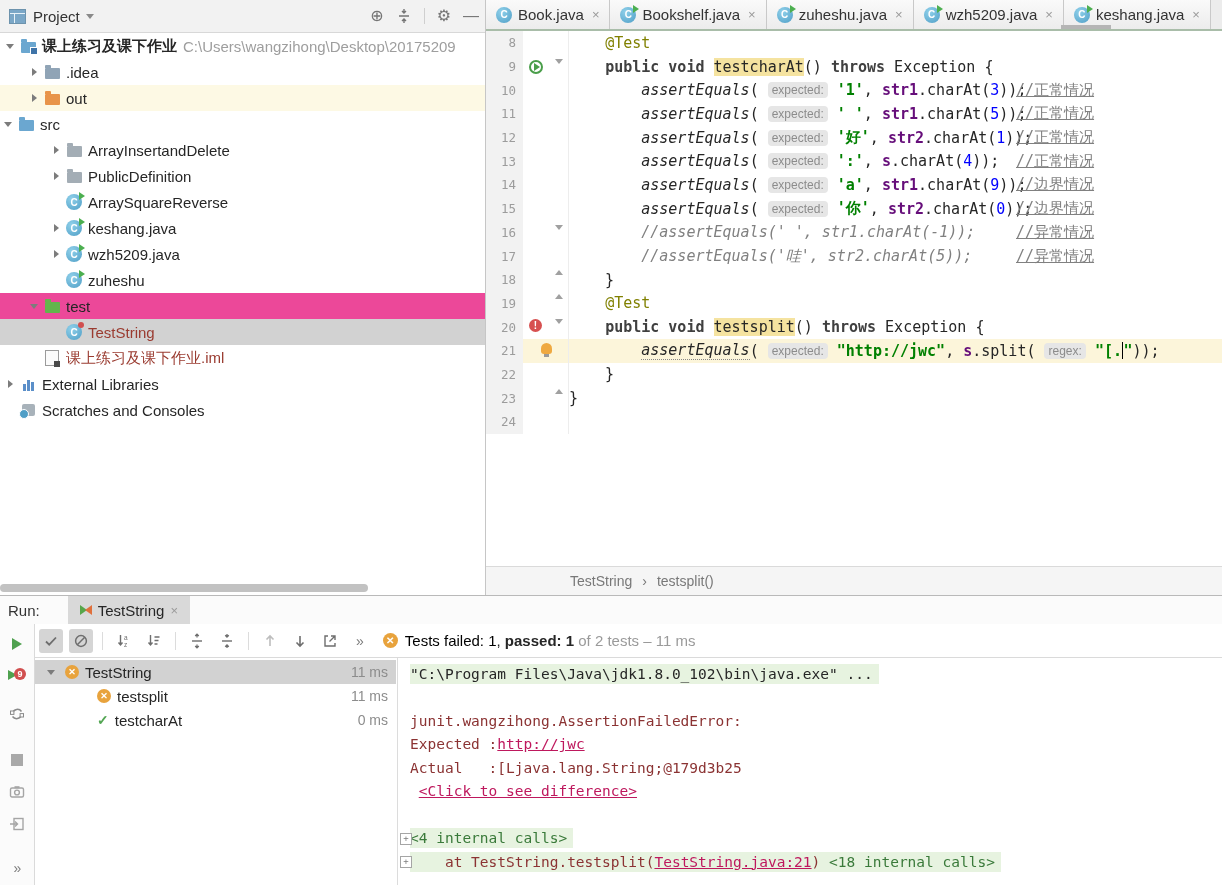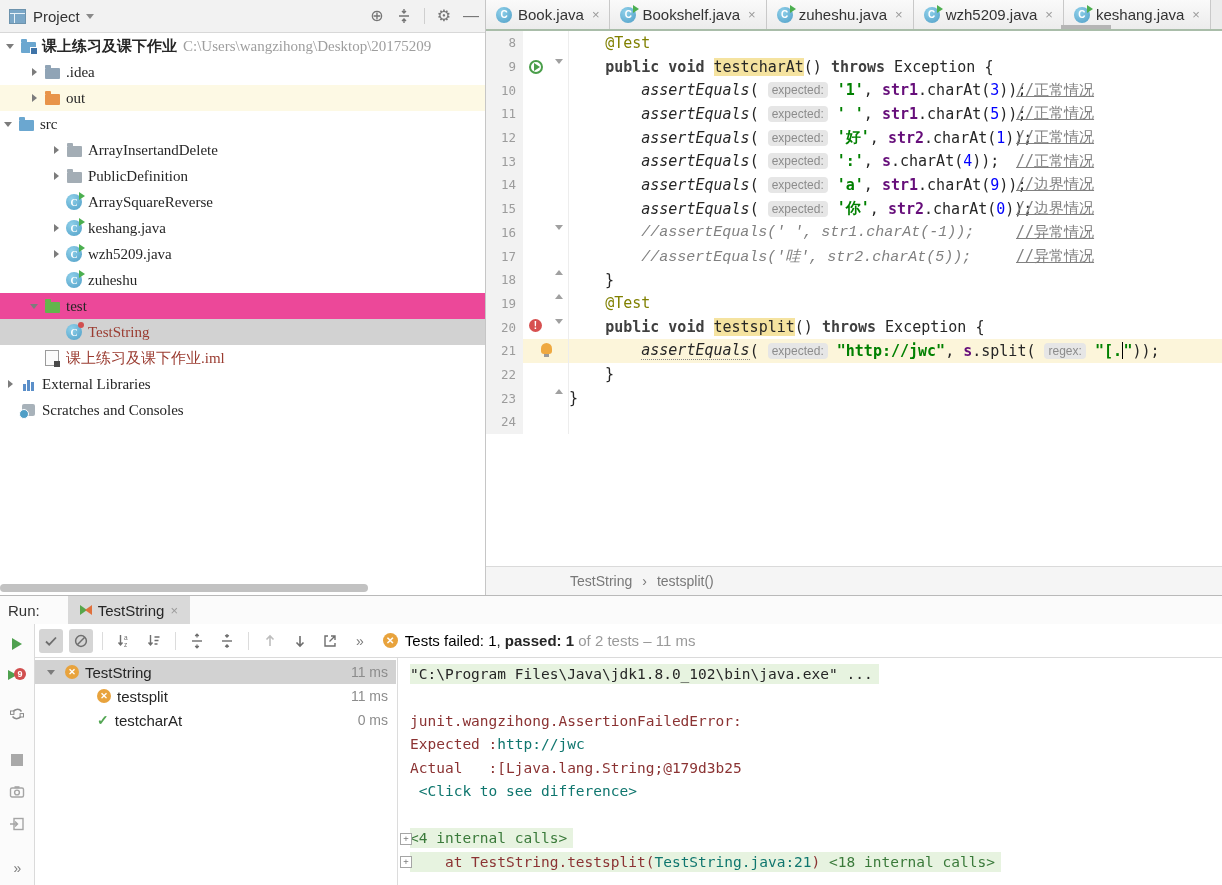--- a/index.html
+++ b/index.html
@@ -9,21 +9,21 @@
   .proj{position:absolute;left:0;top:0;width:485px;height:595px;background:#fff;border-right:1px solid #c6c6c6;overflow:hidden;}
   .proj-header{height:32px;background:#f2f2f2;border-bottom:1px solid #d8d8d8;display:flex;align-items:center;padding:0 6px;}
   .win-icon{width:15px;height:13px;background:#7ba7c7;border:1px solid #6d93ad;margin:0 7px 0 3px;position:relative;}
   .win-icon:before{content:"";position:absolute;left:0;top:3px;right:0;height:1px;background:#e8f2f8;}
   .win-icon:after{content:"";position:absolute;left:4px;top:4px;bottom:0;width:1px;background:#e8f2f8;}
   .proj-title{font-size:15px;color:#333;}
   .dd-caret{width:0;height:0;border-left:4px solid transparent;border-right:4px solid transparent;border-top:5px solid #8a8a8a;margin-left:6px;}
   .hdr-icons{margin-left:auto;display:flex;align-items:center;gap:12px;color:#757575;}
   .hdr-sep{width:1px;height:16px;background:#cfcfcf;}
   .glyph{font-size:16px;line-height:16px;color:#757575;}
-  .tree{position:absolute;top:33px;left:0;right:0;font-family:Liberation Serif, serif;}
+  .tree{position:absolute;top:33px;left:0;right:0;}
   .trow{height:26px;display:flex;align-items:center;white-space:nowrap;cursor:default;}
   .trow.bg-cream{background:#fdf9e4;}
   .trow.bg-green{background:#ec4899;}
   .trow.bg-sel{background:#d2d2d2;}
   .chev{width:16px;display:inline-flex;justify-content:center;flex:none;}
   .chev-r{width:0;height:0;border-top:4px solid transparent;border-bottom:4px solid transparent;border-left:5px solid #7c7c7c;}
   .chev-d{width:0;height:0;border-left:4px solid transparent;border-right:4px solid transparent;border-top:5px solid #7c7c7c;}
   .ticon{width:20px;flex:none;display:inline-flex;justify-content:center;position:relative;}
   .folder{width:15px;height:11px;border-radius:1px;position:relative;margin-top:2px;}
   .folder:before{content:"";position:absolute;top:-3px;left:0;width:6px;height:3px;border-radius:1px 1px 0 0;background:inherit;}
@@ -62,21 +62,21 @@
   .cl.hl .gut,.cl.hl .src{background:#fcf5da;}
   .c-kw{color:#404040;font-weight:bold;}
   .c-ann{color:#808000;}
   .c-m{font-style:italic;}
   .c-u{border-bottom:1px dotted #888;}
   .c-hlid{background:#f5e3a0;}
   .c-str{color:#008000;font-weight:bold;}
   .c-fld{color:#660e7a;font-weight:bold;}
   .c-num{color:#0000ff;}
   .c-cmt{color:#808080;}
-  .c-i{font-style:italic;font-family:Liberation Mono, monospace;}
+  .c-i{font-style:italic;}
   .chip{font-family:"Liberation Sans",sans-serif;font-size:12px;color:#8c8c8c;background:#e6e6e6;border-radius:4px;padding:1px 4px;}
   .caret{display:inline-block;width:1.5px;height:17px;background:#000;vertical-align:middle;}
   .cmt-abs{position:absolute;left:447px;color:#808080;text-decoration:underline;}
   .fold{position:absolute;right:5px;top:9px;}
   .fo{width:0;height:0;border-left:4px solid transparent;border-right:4px solid transparent;border-top:5px solid #a0a0a0;}
   .fc{width:0;height:0;border-left:4px solid transparent;border-right:4px solid transparent;border-bottom:5px solid #a0a0a0;}
   .run-ok{position:absolute;left:6px;top:5px;width:10px;height:10px;border:2px solid #4a9e4a;border-radius:50%;}
   .run-ok:after{content:"";position:absolute;left:3px;top:1px;width:0;height:0;border-top:4px solid transparent;border-bottom:4px solid transparent;border-left:6px solid #4a9e4a;}
   .run-fail{position:absolute;left:6px;top:4px;width:13px;height:13px;border-radius:50%;background:#d75050;color:#fff;
        font-size:10px;font-weight:bold;display:flex;align-items:center;justify-content:center;}
@@ -120,21 +120,21 @@
   .ic-pass{color:#53a653;font-weight:bold;font-size:14px;flex:none;}
   .run-console{position:absolute;left:397px;top:62px;right:0;bottom:0;border-left:1px solid #dcdcdc;
        font-family:"DejaVu Sans Mono",monospace;font-size:14.5px;padding-top:4px;overflow:hidden;background:#fff;}
   .conline{height:23.5px;position:relative;display:flex;align-items:center;white-space:pre;}
   .conline .txt{padding-left:12px;}
   .conline .bgw{background:#e7f3e0;padding:2px 6px 2px 0;}
   .fold-box{position:absolute;left:2px;top:6px;width:10px;height:10px;border:1px solid #a5a5a5;background:#fff;
        color:#7c7c7c;font-size:9px;line-height:9px;text-align:center;}
   .co-err{color:#8b3333;}
   .co-grn{color:#3a7a3a;}
-  .co-link{color:#0f766e;cursor:pointer;}
+  .co-link{color:#be185d;text-decoration:underline;cursor:pointer;}
   svg.tbi{display:block;}
 </style>
 </head>
 <body>
 
 <div class="win">
 
   <div class="proj">
     <div class="proj-header">
       <span class="win-icon"></span>

